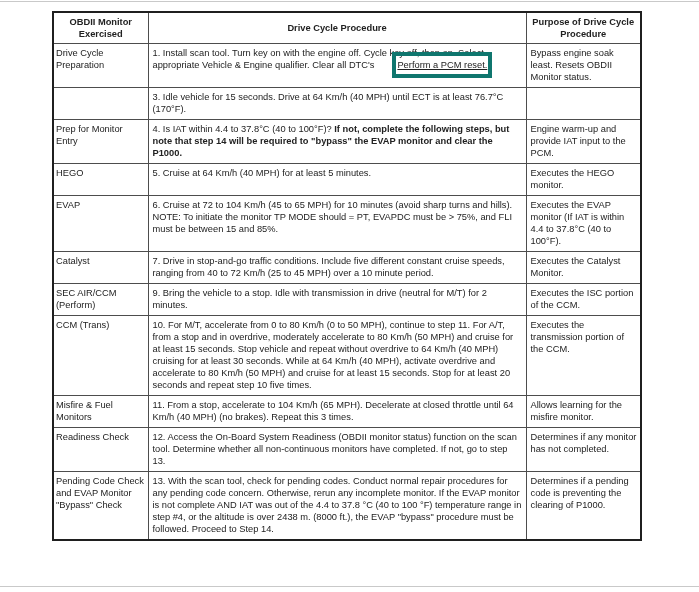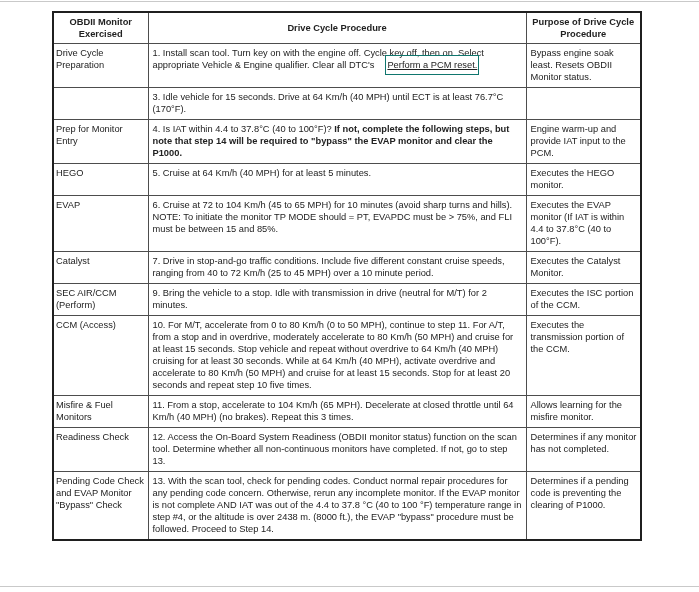--- a/index.html
+++ b/index.html
@@ -52,23 +52,23 @@
     padding: 3px 4px 4px 4px;
   }
   td.purpose-cell {
     text-align: left;
     padding: 3px 3px 4px 4px;
   }
   .bold { font-weight: bold; }
   a.pcm-link {
     color: #222222;
     text-decoration: underline;
-    border: 1px solid #0f766e;
+    border: 4px solid #0f766e;
     padding: 4px 1px;
-    margin-left: 11px;
+    margin-left: 18px;
   }
 </style>
 </head>
 <body>
 
 <div class="page-line top"></div>
 <div class="page-line bottom"></div>
 
 <table class="drive-cycle">
   <colgroup>
@@ -113,21 +113,21 @@
         <td class="monitor-cell">Catalyst</td>
         <td class="procedure-cell"><span>7. Drive in stop-and-go traffic conditions. Include five different constant cruise speeds, ranging from 40 to 72 Km/h (25 to 45 MPH) over a 10 minute period.</span></td>
         <td class="purpose-cell">Executes the Catalyst Monitor.</td>
       </tr>
       <tr>
         <td class="monitor-cell">SEC AIR/CCM (Perform)</td>
         <td class="procedure-cell"><span>9. Bring the vehicle to a stop. Idle with transmission in drive (neutral for M/T) for 2 minutes.</span></td>
         <td class="purpose-cell">Executes the ISC portion of the CCM.</td>
       </tr>
       <tr>
-        <td class="monitor-cell">CCM (Access)</td>
+        <td class="monitor-cell">CCM (Trans)</td>
         <td class="procedure-cell"><span>10. For M/T, accelerate from 0 to 80 Km/h (0 to 50 MPH), continue to step 11. For A/T, from a stop and in overdrive, moderately accelerate to 80 Km/h (50 MPH) and cruise for at least 15 seconds. Stop vehicle and repeat without overdrive to 64 Km/h (40 MPH) cruising for at least 30 seconds. While at 64 Km/h (40 MPH), activate overdrive and accelerate to 80 Km/h (50 MPH) and cruise for at least 15 seconds. Stop for at least 20 seconds and repeat step 10 five times.</span></td>
         <td class="purpose-cell">Executes the transmission portion of the CCM.</td>
       </tr>
       <tr>
         <td class="monitor-cell">Misfire &amp; Fuel Monitors</td>
         <td class="procedure-cell"><span>11. From a stop, accelerate to 104 Km/h (65 MPH). Decelerate at closed throttle until 64 Km/h (40 MPH) (no brakes). Repeat this 3 times.</span></td>
         <td class="purpose-cell">Allows learning for the misfire monitor.</td>
       </tr>
       <tr>
         <td class="monitor-cell">Readiness Check</td>

